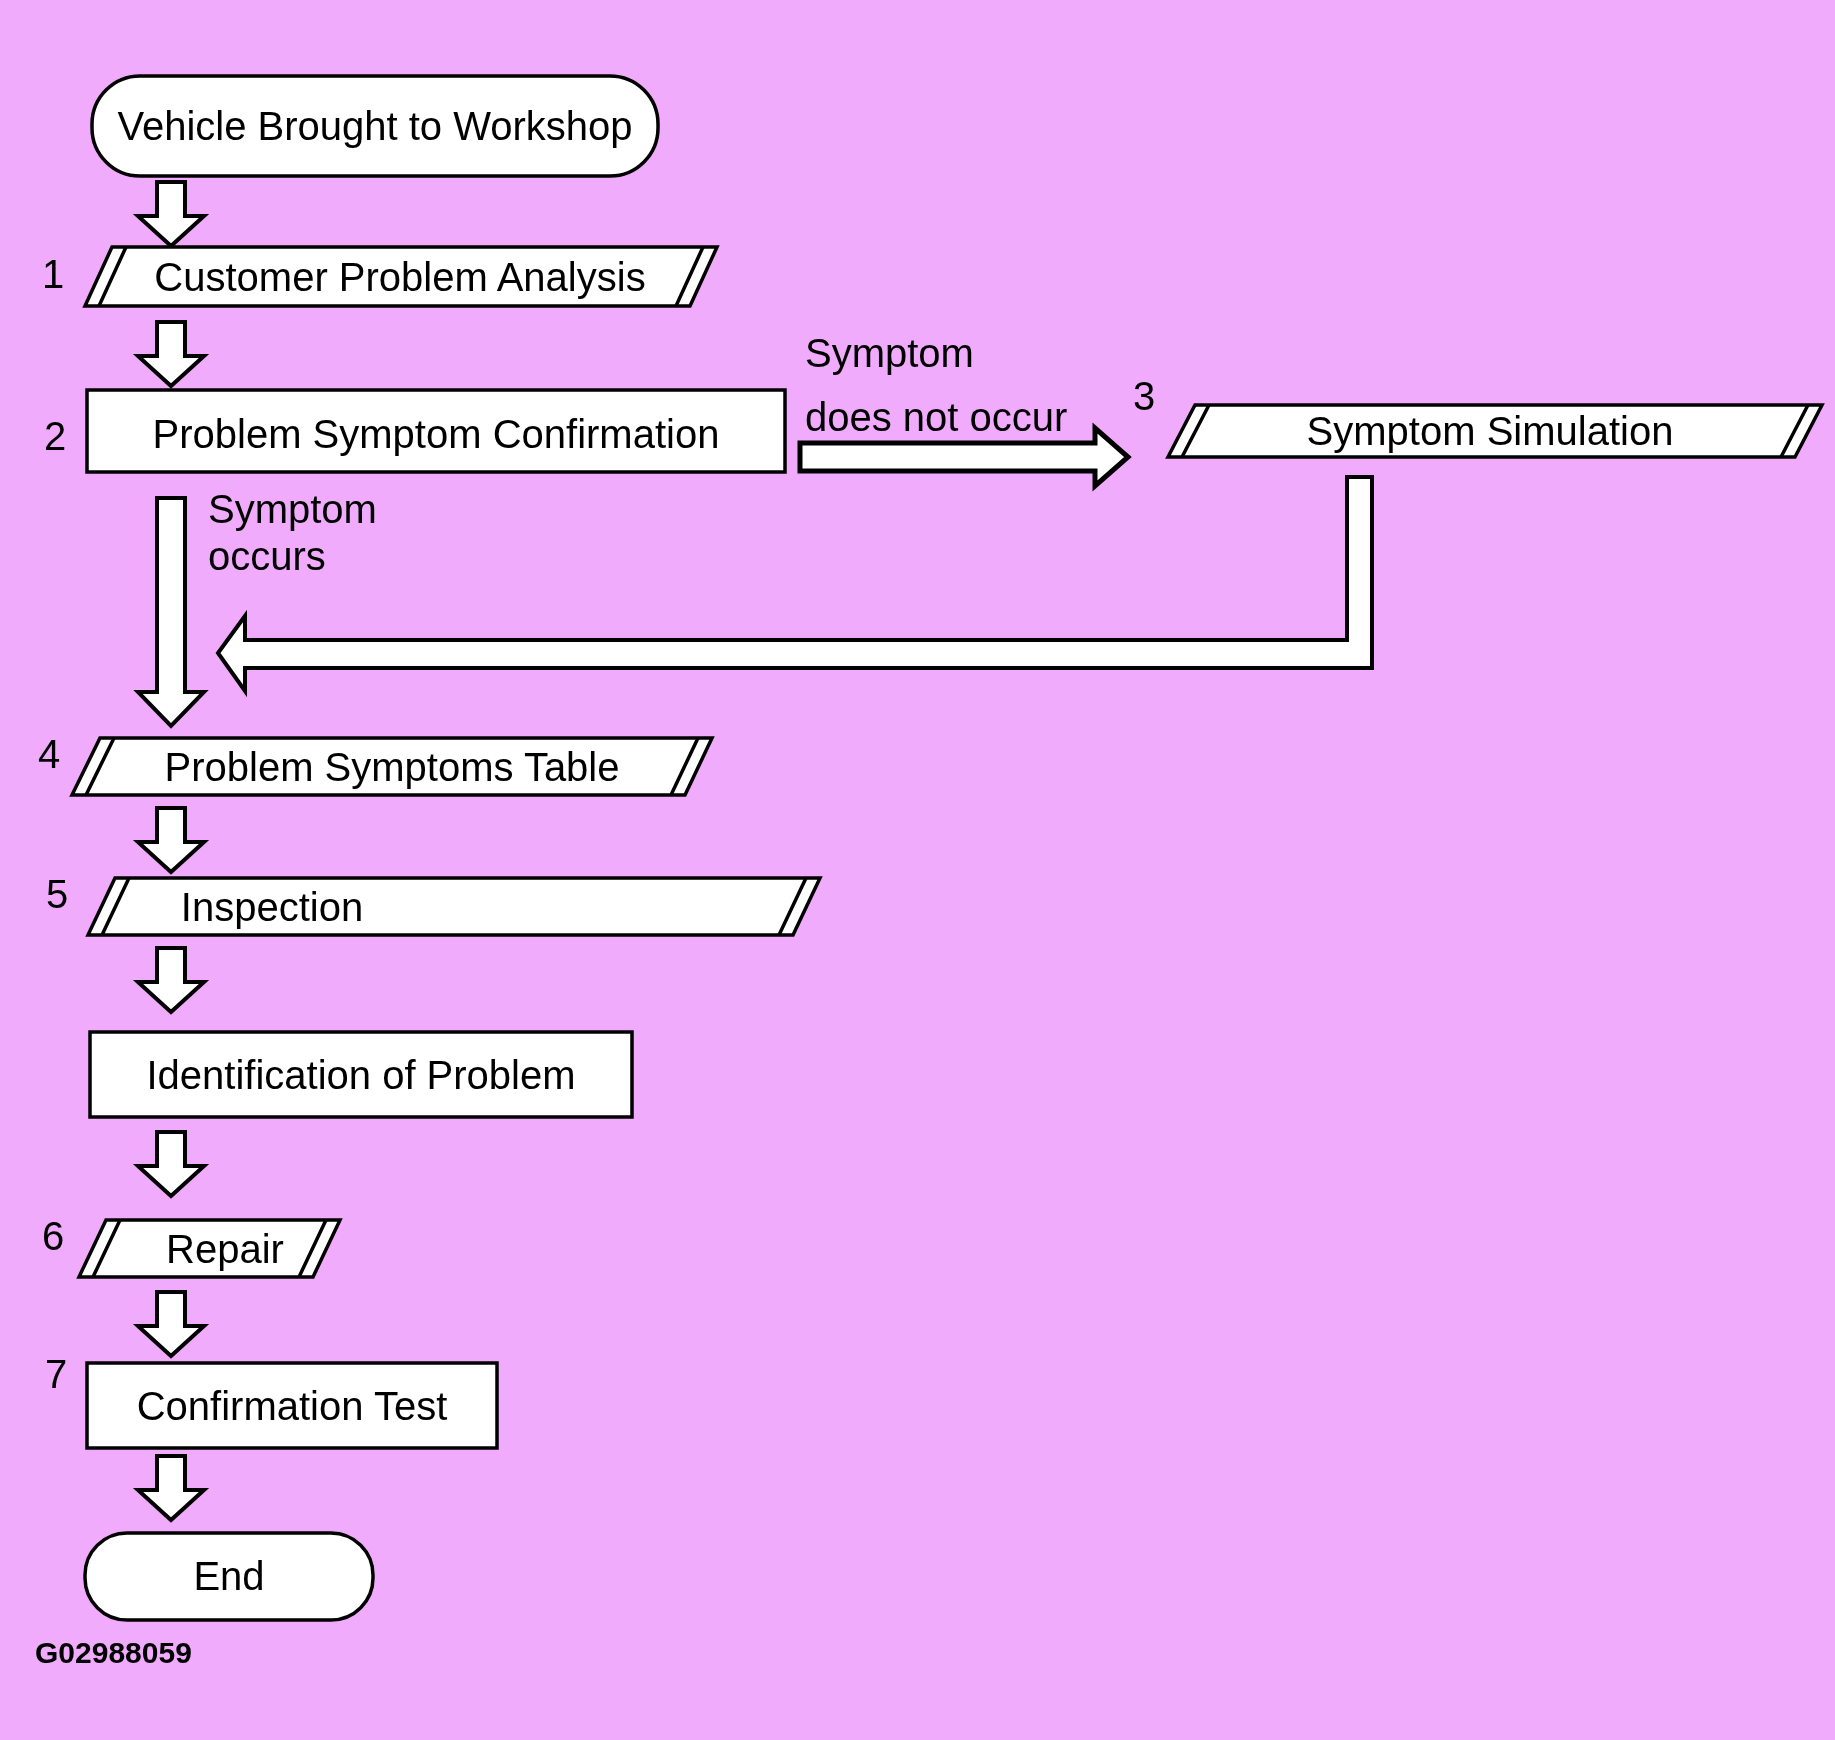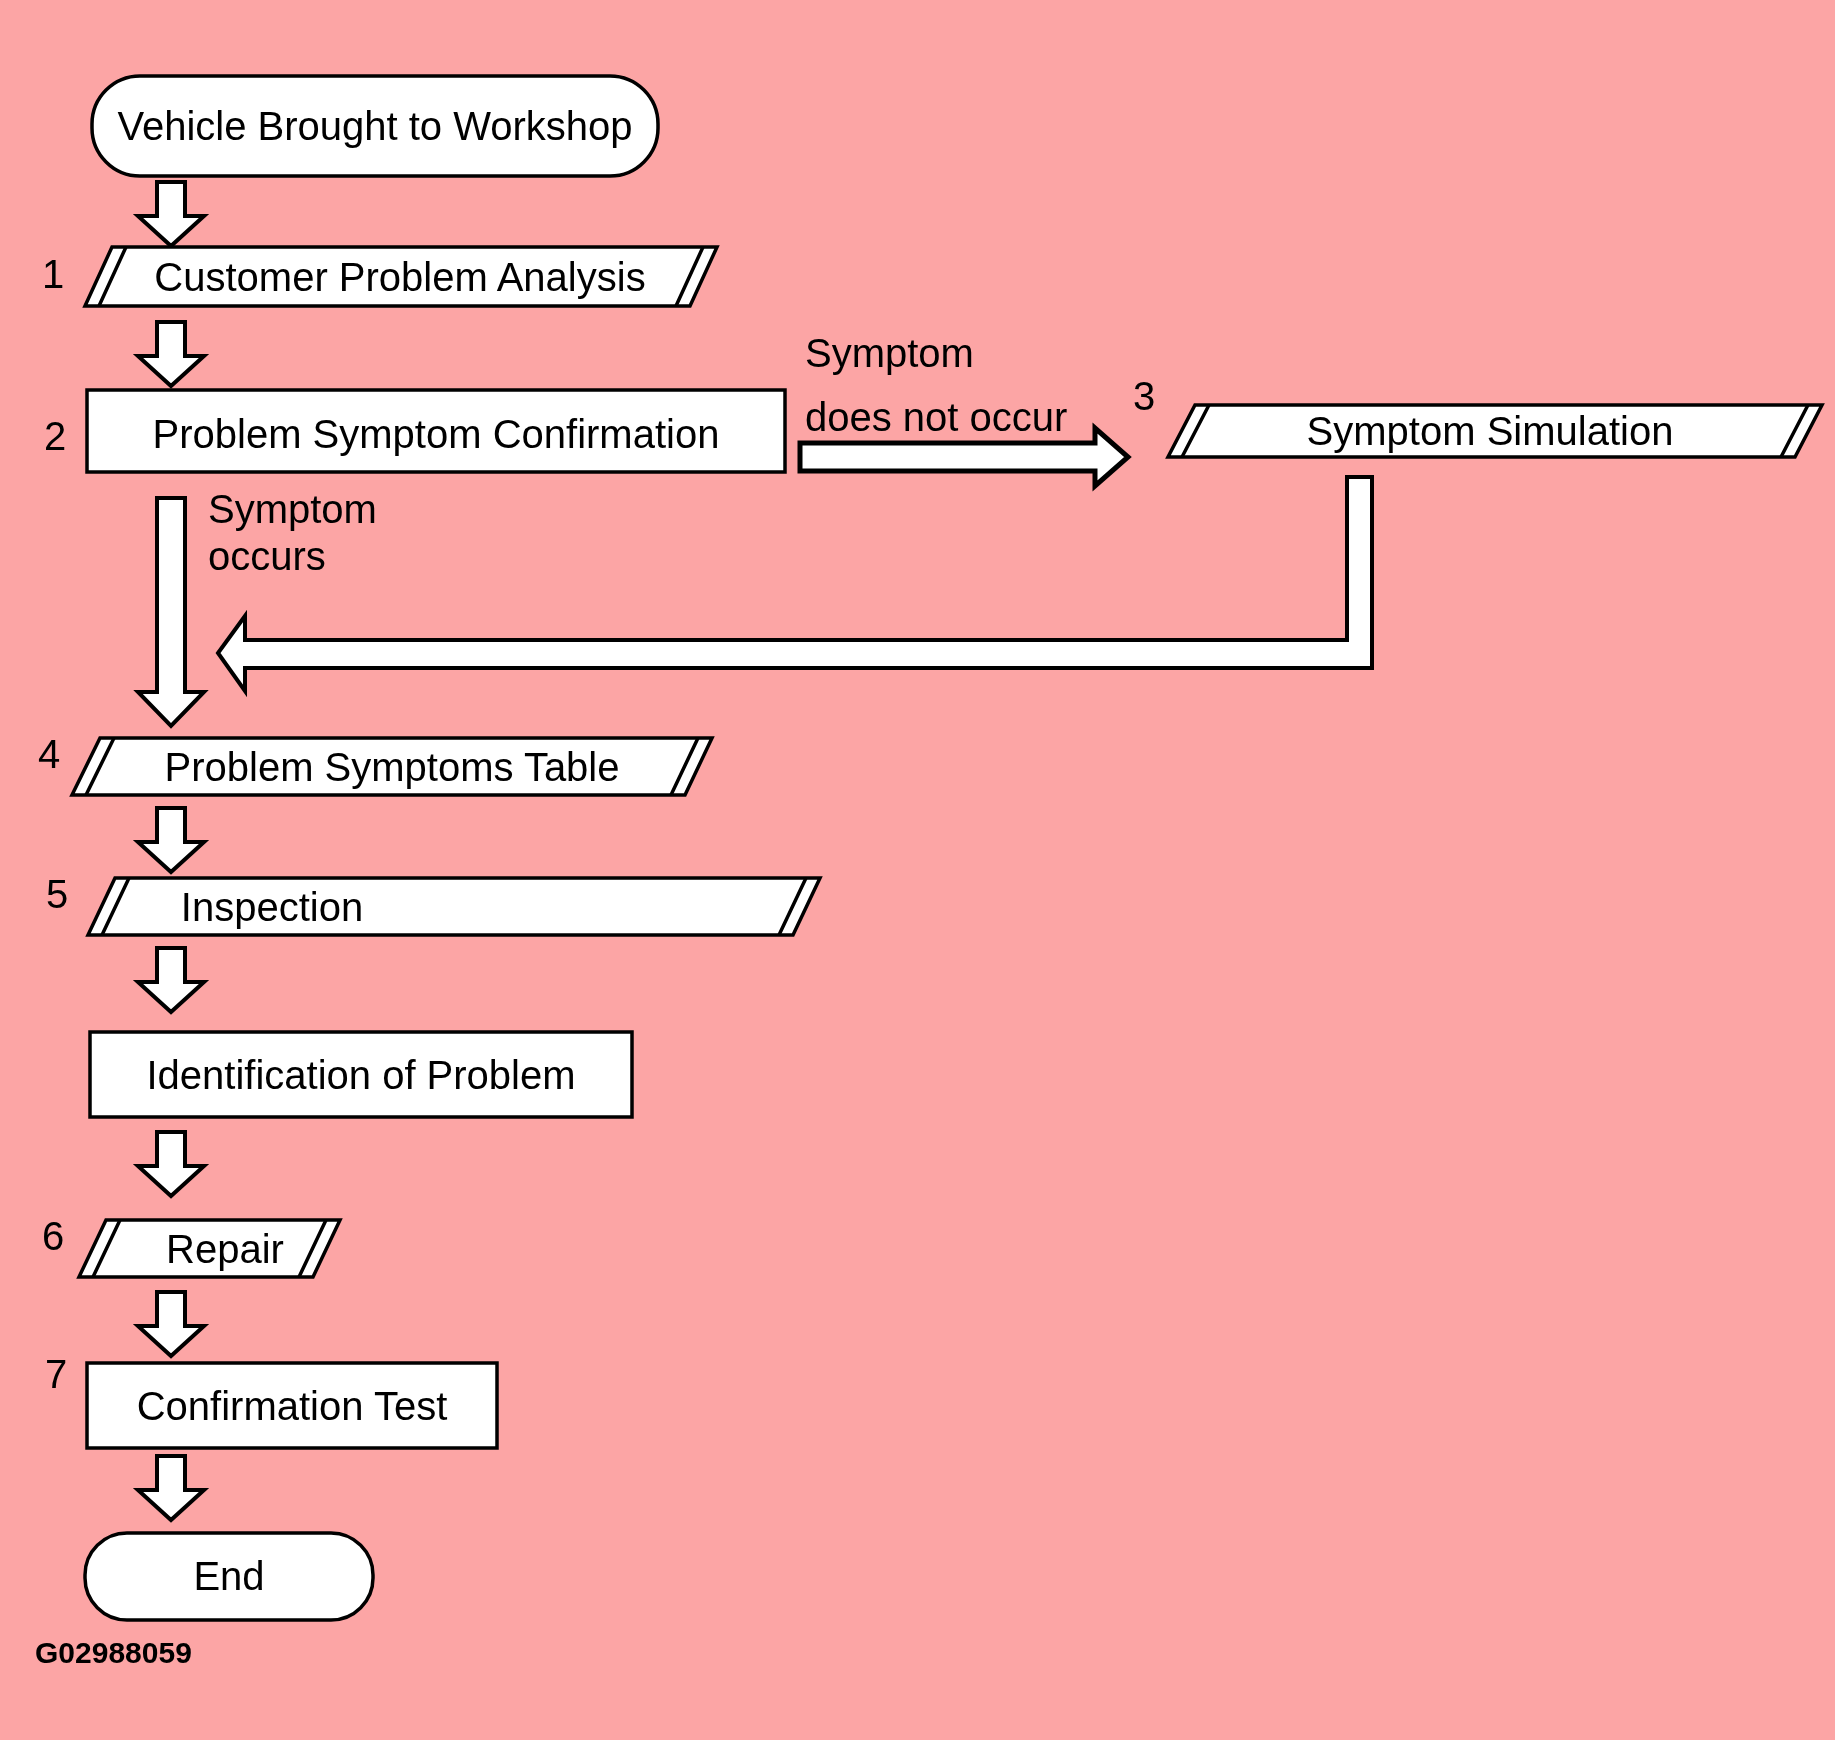--- a/index.html
+++ b/index.html
@@ -4,21 +4,21 @@
 <style>
   html, body {
     margin: 0;
     padding: 0;
     background: #ffffff;
   }
   #canvas {
     position: relative;
     width: 1835px;
     height: 1740px;
-    background: #fca5a5;
+    background: #f0abfc;
     font-family: "Liberation Sans", sans-serif;
   }
   svg { display: block; }
   .thin-shape {
     fill: #ffffff;
     stroke: #000000;
     stroke-width: 3.5;
     stroke-linejoin: miter;
   }
   .slash {

